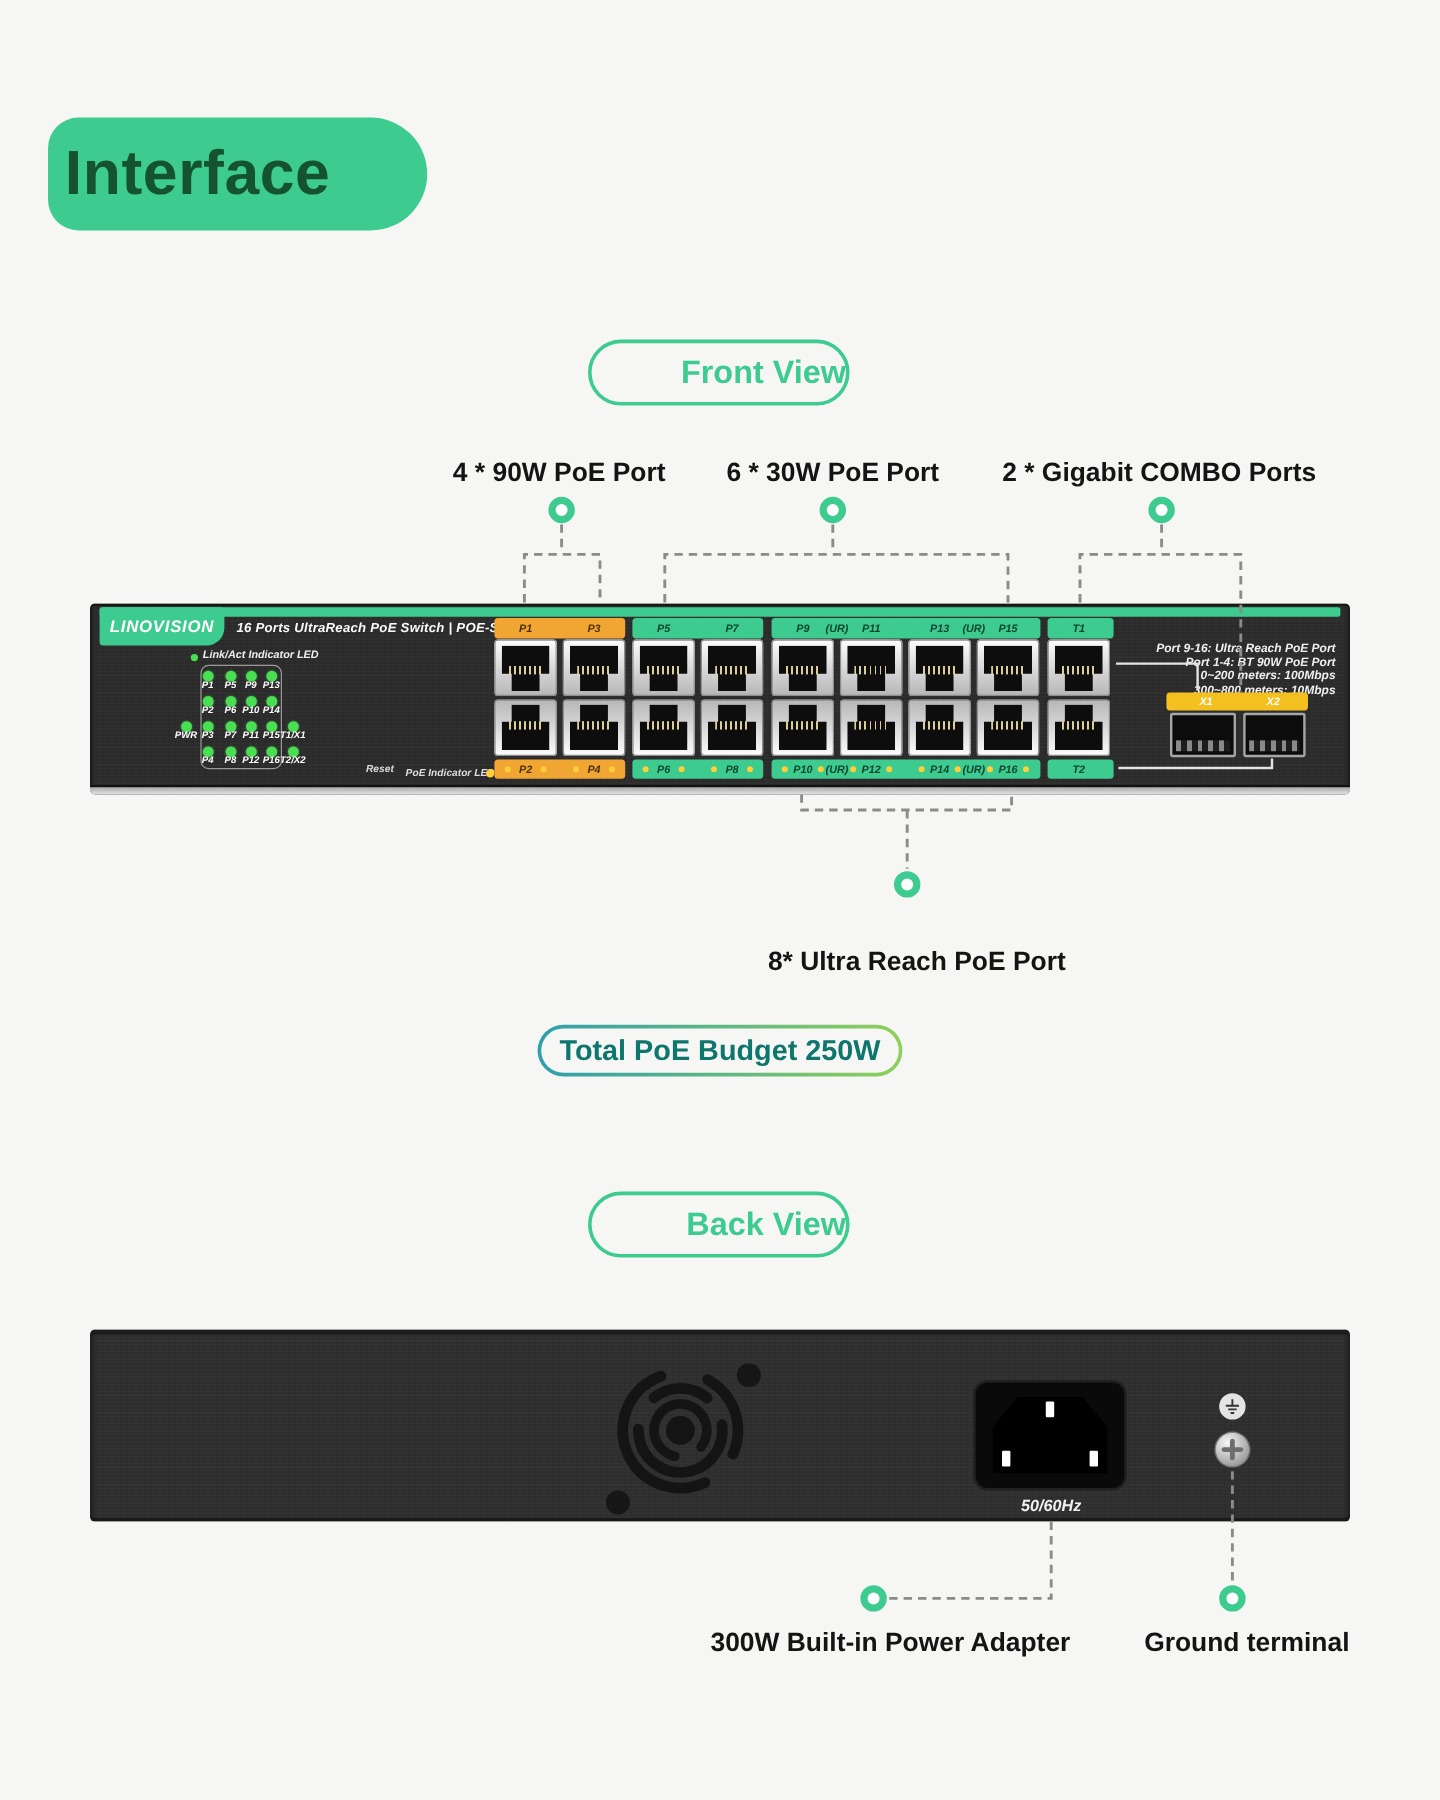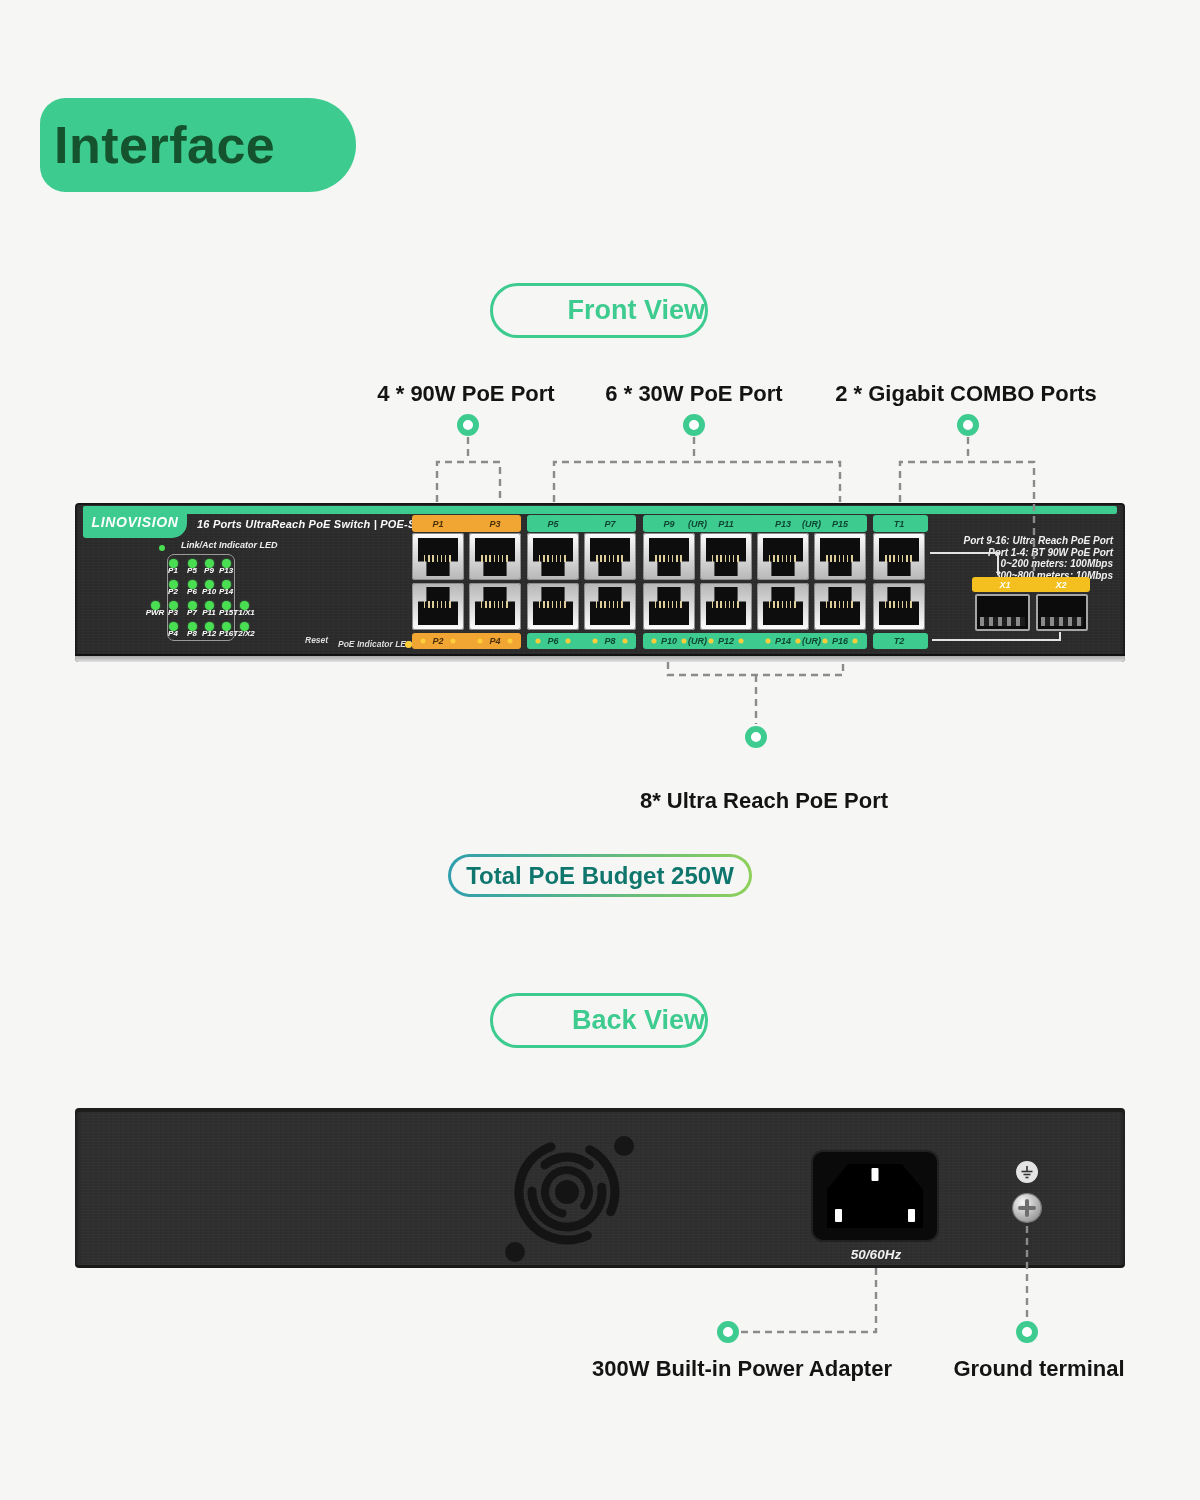--- a/index.html
+++ b/index.html
@@ -39,21 +39,21 @@
     background:linear-gradient(#a9a9a9,#e2e2e2); border-top:2px solid #121212; border-radius:0 0 4px 4px; }
   .front-strip { position:absolute; left:8px; right:8px; top:3px; height:8px; background:var(--accent); border-radius:2px; }
   .brand-badge { position:absolute; left:8px; top:3px; width:104px; height:32px; background:var(--accent);
     border-radius:3px 3px 15px 3px; display:flex; align-items:center; justify-content:center; }
   .brand-badge span { color:#fff; font-size:14px; font-weight:800; letter-spacing:.6px; }
   .model-text { position:absolute; left:122px; top:15px; color:#fafafa; font-size:11px; font-weight:700; letter-spacing:.2px; }
   .info-lines { position:absolute; right:12px; top:32px; text-align:right; color:#f0f0f0;
     font-size:10px; font-weight:700; line-height:11.5px; }
 
   .linkact-dot { position:absolute; left:84px; top:42px; width:6px; height:6px; border-radius:50%; background:var(--led); }
-  .linkact-text { position:absolute; left:94px; top:37px; color:#eee; font-size:9px; font-weight:700;margin-left:12px; }
+  .linkact-text { position:absolute; left:94px; top:37px; color:#eee; font-size:9px; font-weight:700; }
   .led-border { position:absolute; left:92px; top:51px; width:68px; height:87px; border:1px solid #9a9a9a; border-radius:7px; }
   .led-dot { position:absolute; width:9px; height:9px; border-radius:50%; background:var(--led); box-shadow:0 0 2px rgba(80,255,100,.6); }
   .led-label { position:absolute; transform:translateX(-50%); color:#fff; font-size:8px; font-weight:700; white-space:nowrap; }
 
   .small-label { position:absolute; color:#ddd; font-size:8.5px; font-weight:700; white-space:nowrap; }
   .poe-ind-dot { position:absolute; left:330px; top:138px; width:7px; height:7px; border-radius:50%; background:var(--poedot); }
 
   .port-group { position:absolute; top:0; height:100%; }
   .port-bar { position:absolute; left:0; right:0; border-radius:3px; }
   .port-bar.top { top:12px; height:17px; }

